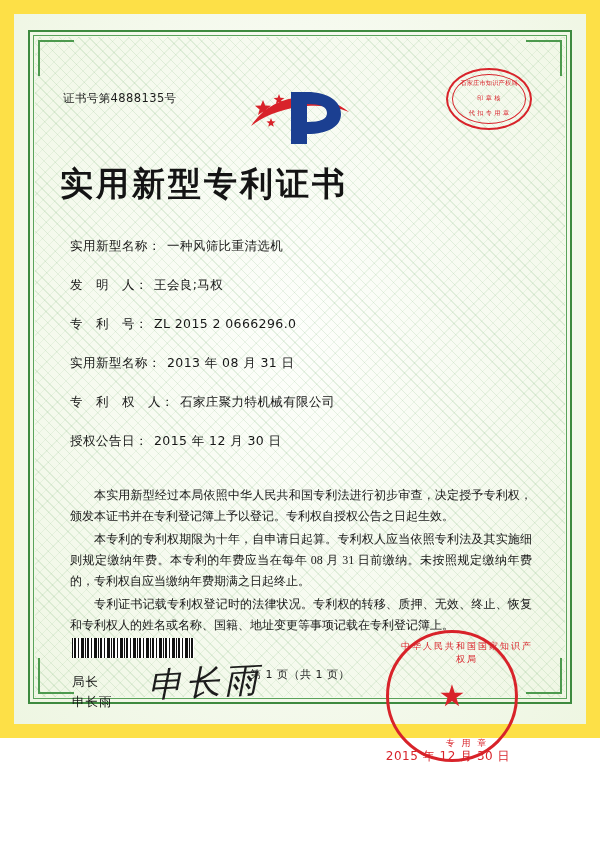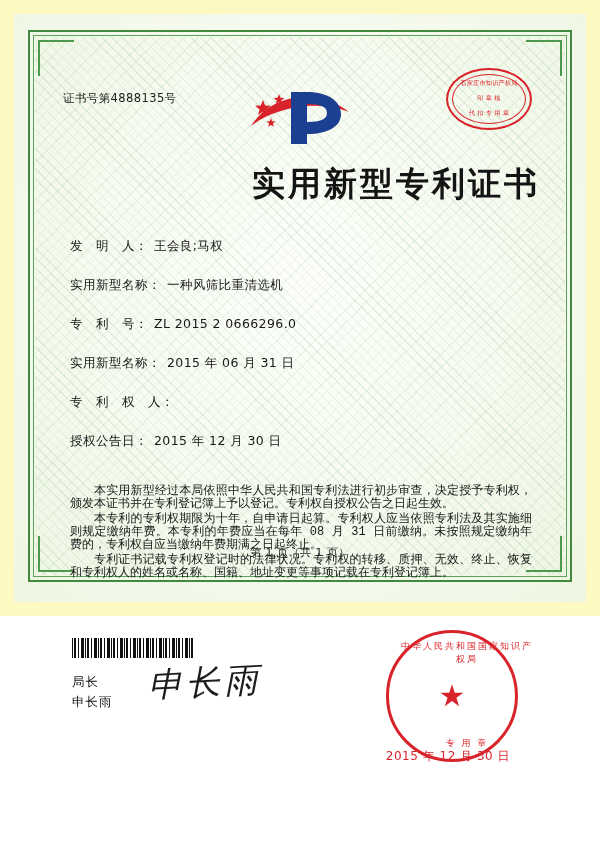--- a/index.html
+++ b/index.html
@@ -10,22 +10,22 @@
   body {
     width: 600px;
     height: 842px;
     font-family: "Liberation Serif", "DejaVu Serif", serif;
     overflow: hidden;
   }
 
   .certificate {
     position: relative;
     width: 600px;
-    height: 616px;
-    background: #fef9c3;
+    height: 738px;
+    background: #fde047;
     box-sizing: border-box;
   }
 
   
   .page-tint {
     position: absolute;
     left: 14px;
     top: 14px;
     right: 14px;
     bottom: 14px;
@@ -136,23 +136,23 @@
     white-space: nowrap;
   }
   .seal-top .t1 { left: 50%; transform: translateX(-50%); top: 11px; }
   .seal-top .t2 { left: 50%; transform: translateX(-50%); top: 26px; }
   .seal-top .t3 { left: 50%; transform: translateX(-50%); top: 41px; }
 
   
   .title {
     position: absolute;
     left: 0;
-    right: 0;
+    right: 12px;
     top: 102px;
-    text-align: right;
+    text-align: left;
     font-size: 33px;
     font-weight: bold;
     letter-spacing: 3px;
     color: #141414;
     font-family: "DejaVu Sans", "Liberation Sans", sans-serif;
   }
 
   
   .fields {
     position: absolute;
@@ -177,24 +177,24 @@
     letter-spacing: 0.4px;
   }
 
   
   .body-text {
     position: absolute;
     left: 10px;
     right: 8px;
     top: 425px;
     font-size: 12px;
-    line-height: 13px;
+    line-height: 21px;
     color: #171717;
     text-align: justify;
-    font-family: Liberation Mono, monospace;
+    font-family: Liberation Serif, serif;
   }
   .body-text p {
     margin: 0 0 2px 0;
     text-indent: 24px;
   }
 
   
   .barcode {
     position: absolute;
     left: 12px;
@@ -324,37 +324,38 @@
       <div class="oval-inner"></div>
       <div class="txt t1">石家庄市知识产权局</div>
       <div class="txt t2">印 章 核</div>
       <div class="txt t3">代 扣 专 用 章</div>
     </div>
 
     <div class="title">实用新型专利证书</div>
 
     <div class="fields">
       <div class="field">
+        <span class="lbl">实用新型名称：</span>
+        <span class="val">一种风筛比重清选机</span>
+      </div>
+      <div class="field">
         <span class="lbl">发　明　人：</span>
         <span class="val">王会良;马权</span>
       </div>
       <div class="field">
-        <span class="lbl">实用新型名称：</span>
-        <span class="val">一种风筛比重清选机</span>
-      </div>
-      <div class="field">
         <span class="lbl">专　利　号：</span>
         <span class="val">ZL 2015 2 0666296.0</span>
       </div>
       <div class="field">
         <span class="lbl">实用新型名称：</span>
-        <span class="val">2015 年 06 月 31 日</span>
+        <span class="val">2013 年 08 月 31 日</span>
       </div>
       <div class="field">
         <span class="lbl">专　利　权　人：</span>
+        <span class="val">石家庄聚力特机械有限公司</span>
       </div>
       <div class="field">
         <span class="lbl">授权公告日：</span>
         <span class="val">2015 年 12 月 30 日</span>
       </div>
     </div>
 
     <div class="body-text">
       <p>本实用新型经过本局依照中华人民共和国专利法进行初步审查，决定授予专利权，颁发本证书并在专利登记簿上予以登记。专利权自授权公告之日起生效。</p>
       <p>本专利的专利权期限为十年，自申请日起算。专利权人应当依照专利法及其实施细则规定缴纳年费。本专利的年费应当在每年 08 月 31 日前缴纳。未按照规定缴纳年费的，专利权自应当缴纳年费期满之日起终止。</p>

